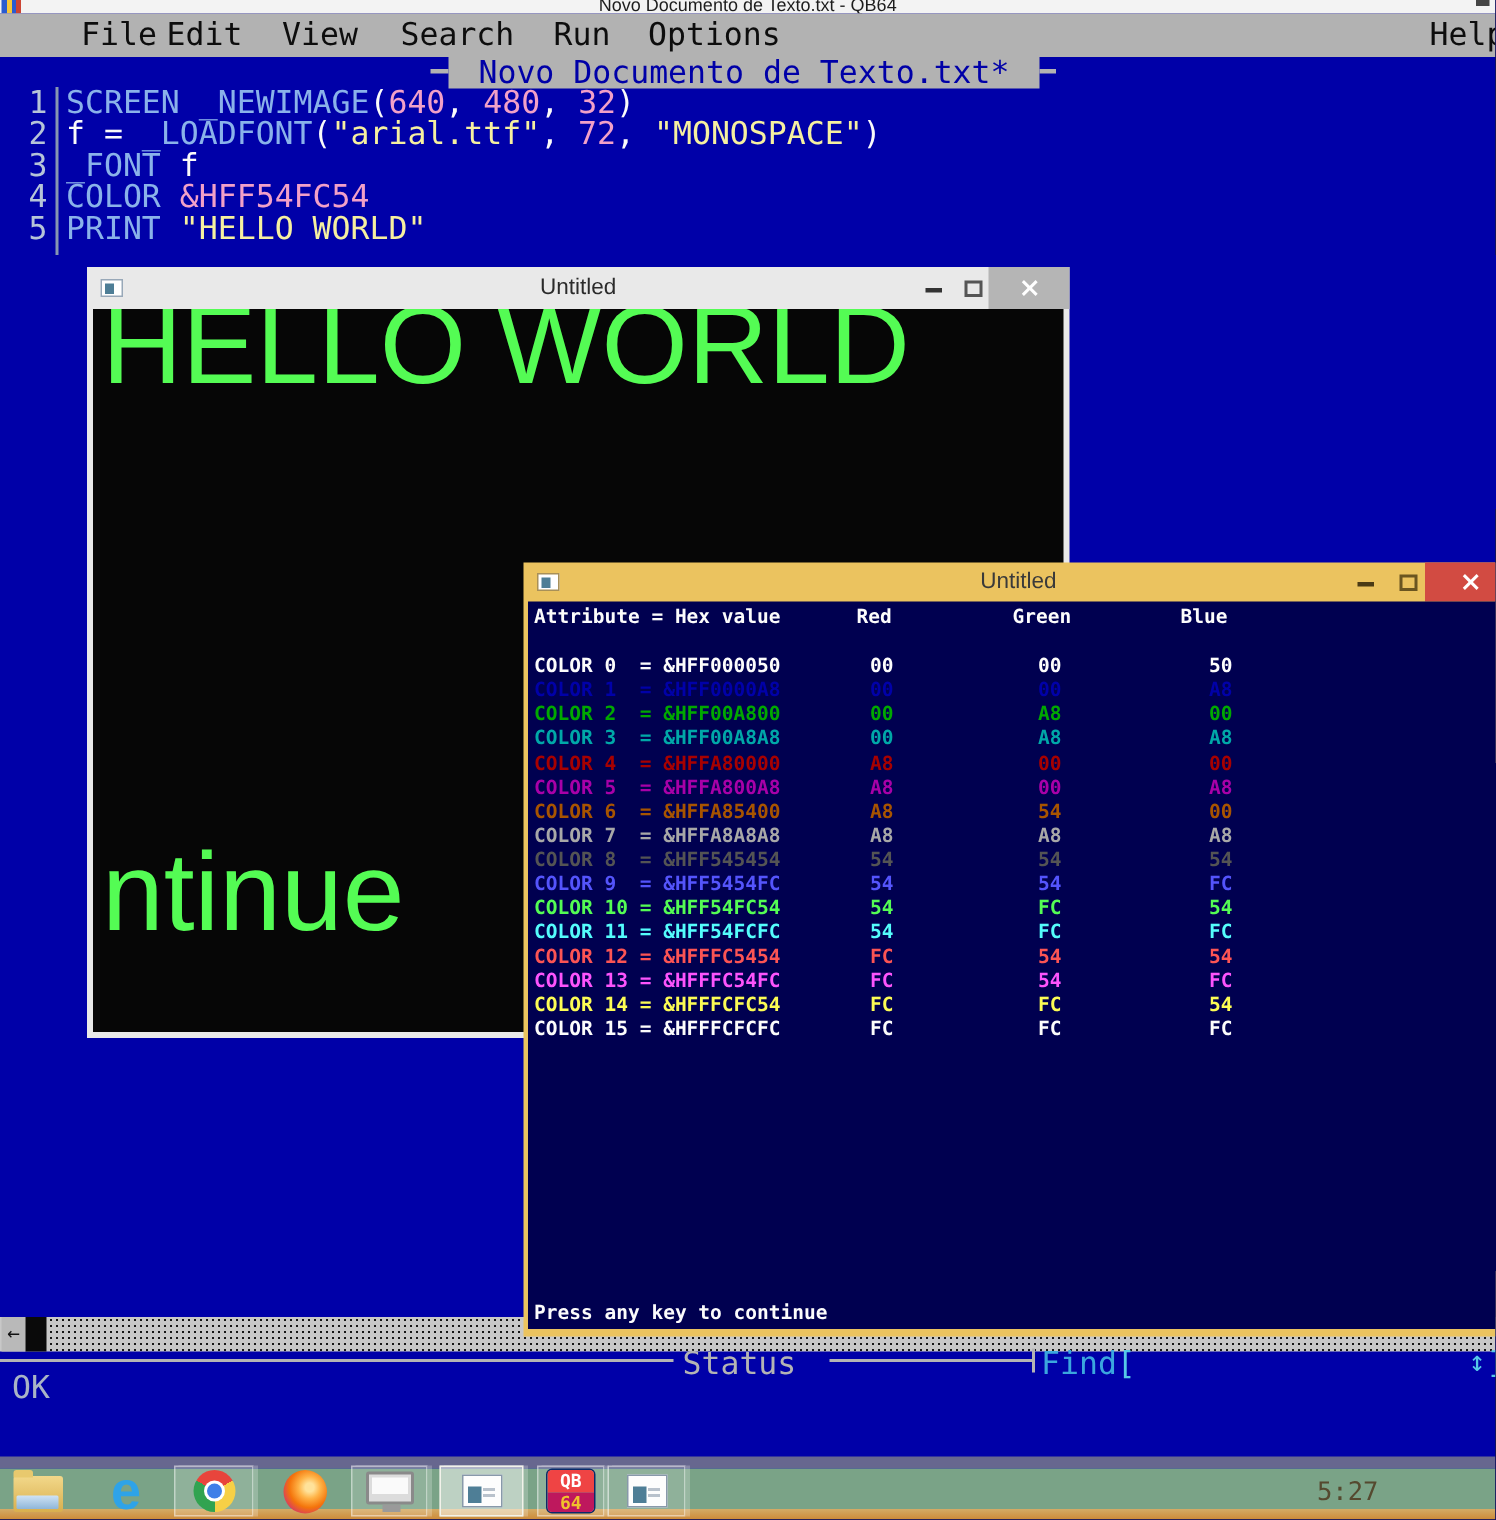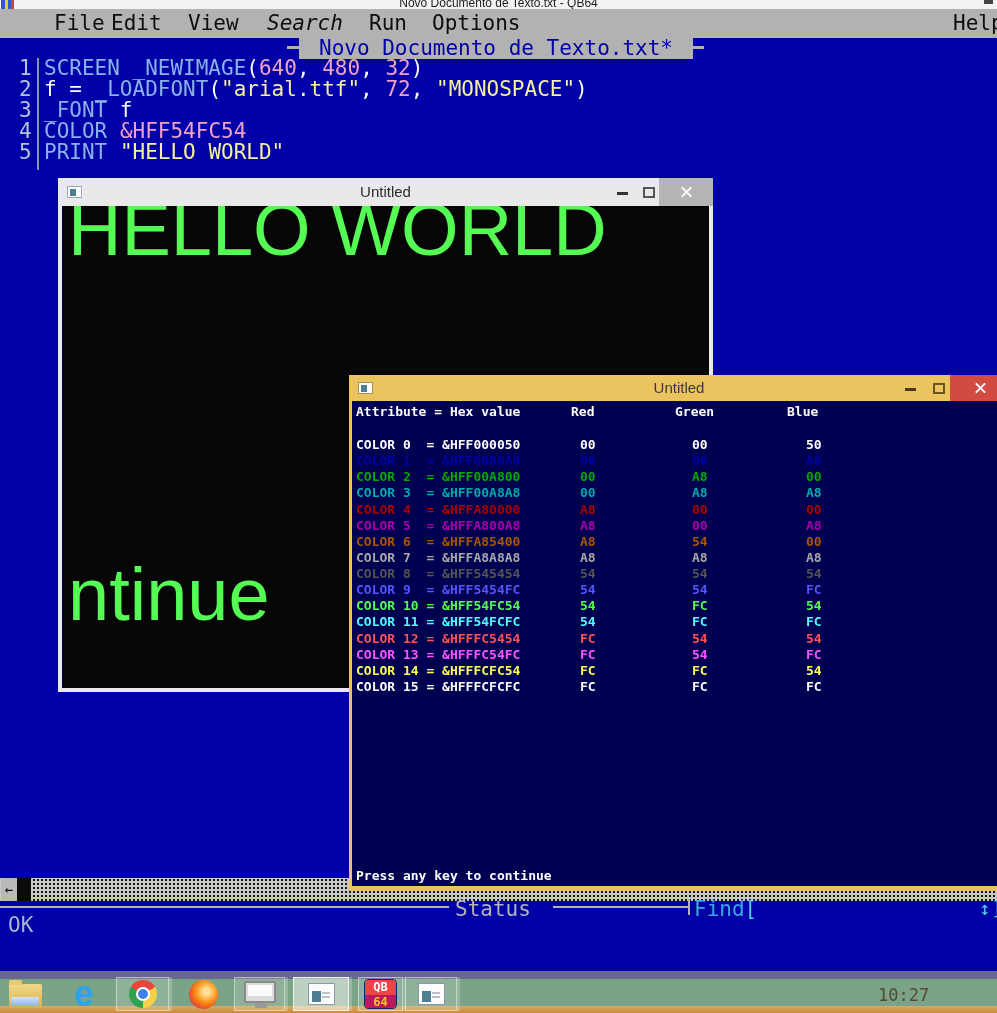--- a/index.html
+++ b/index.html
@@ -138,21 +138,21 @@
     <div id="os-icon"></div>
     <div id="os-title">Novo Documento de Texto.txt - QB64</div>
     <div id="os-frag"></div>
   </div>
 
   <div id="menubar">
     <span id="menu-help" class="menu-item">Help</span>
   <span class="menu-item" style="left: 54px;">File</span>
       <span class="menu-item" style="left: 111px;">Edit</span>
       <span class="menu-item" style="left: 188px;">View</span>
-      <span class="menu-item" style="left: 267px; font-style: italic;">Search</span>
+      <span class="menu-item" style="left: 267px;">Search</span>
       <span class="menu-item" style="left: 369px;">Run</span>
       <span class="menu-item" style="left: 432px;">Options</span>
     </div>
 
   <div class="tab-dash" style="left:287px;width:12px"></div>
   <div id="tab">Novo Documento de Texto.txt*</div>
   <div class="tab-dash" style="left:693px;width:11px"></div>
 
   <div id="gutter"></div>
   <div id="code">
@@ -336,15 +336,15 @@
       <div class="tb-box" style="left: 358px; width: 45px;">
         <div class="icon-qb64">
           <div class="qb">QB</div>
           <div class="b64">64</div>
         </div>
       </div>
       <div class="tb-box" style="left: 405px; width: 52px;">
         <div class="icon-window"></div>
       </div>
     </div>
-  <div id="tb-clock">10:27</div>
+  <div id="tb-clock">5:27</div>
 
 </div>
 
 </body></html>

